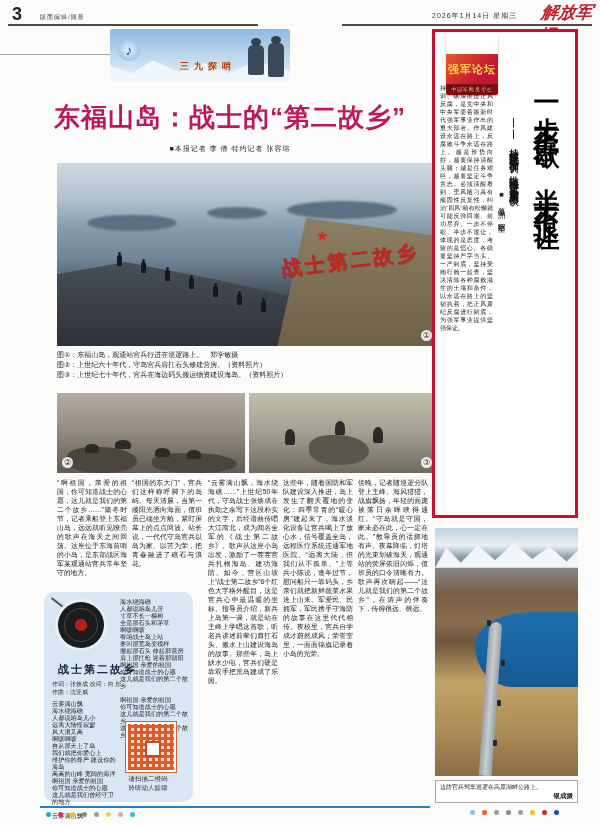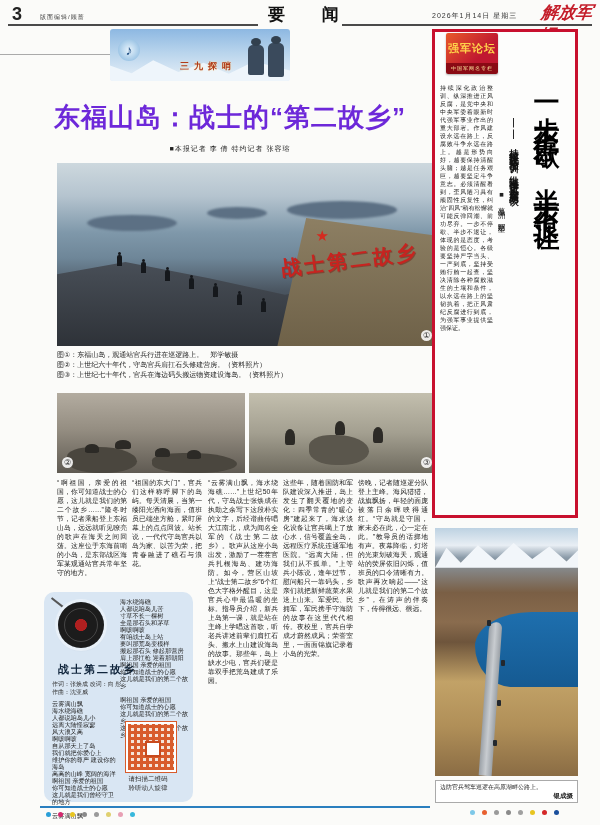--- a/index.html
+++ b/index.html
@@ -16,21 +16,21 @@
   
   .banner{background:linear-gradient(180deg,#8db8e2 0%,#b8d4ec 45%,#e8f0f8 100%);border-radius:3px;overflow:hidden;}
   .banner .mtn{position:absolute;left:0;bottom:0;width:100%;height:26px;background:#eef5fb;clip-path:polygon(0 100%,0 40%,12% 70%,24% 20%,38% 65%,52% 30%,66% 72%,80% 25%,100% 60%,100% 100%);}
   .banner-title{position:absolute;left:34px;top:7px;font-size:17px;font-weight:bold;color:#2a5a9c;letter-spacing:9px;text-shadow:1px 1px 0 #fff,-1px -1px 0 #fff;}
   .banner-sub{position:absolute;left:70px;top:31px;font-size:9px;font-weight:bold;color:#b03a1a;letter-spacing:5px;text-shadow:0 0 2px #ffe9a8;}
   .banner-note{position:absolute;left:8px;top:10px;width:22px;height:22px;border-radius:50%;background:radial-gradient(circle,#e8f4fc,#7fb2dc);color:#1a4a80;font-size:14px;text-align:center;line-height:22px;}
   .soldier{position:absolute;width:16px;height:30px;background:#3a4a5c;border-radius:5px 5px 2px 2px;}
   .soldier:before{content:"";position:absolute;top:-7px;left:3px;width:10px;height:8px;border-radius:50%;background:#32404e;}
   
   .kicker{font-size:10.5px;font-weight:bold;color:#111;text-align:center;}
-  .main-title{font-size:26px;font-weight:bold;color:#6d28d9;text-align:center;letter-spacing:1px;}
+  .main-title{font-size:26px;font-weight:bold;color:#be185d;text-align:center;letter-spacing:1px;}
   .byline{font-size:7px;color:#222;text-align:center;letter-spacing:1px;}
   
   .photo{overflow:hidden;}
   .photo-big{background:linear-gradient(180deg,#cdd8de 0%,#b5c4cf 18%,#7f98aa 38%,#6e8698 52%,#4a5560 70%,#3a3f46 100%);}
   .island{position:absolute;border-radius:50%;background:#5c7084;filter:blur(1px);}
   .ridge{position:absolute;left:0;top:44%;width:100%;height:56%;background:linear-gradient(180deg,#4e555e,#2e3238);clip-path:polygon(0 30%,18% 18%,40% 34%,60% 50%,78% 38%,100% 62%,100% 100%,0 100%);}
   .hill{position:absolute;right:0;top:30%;width:42%;height:70%;background:linear-gradient(180deg,#8d7f63,#6e6148);clip-path:polygon(18% 0,100% 14%,100% 100%,0 100%);}
   .troop{position:absolute;width:5px;height:11px;background:#15181c;border-radius:2px 2px 0 0;}
   .troop:before{content:"";position:absolute;top:-3px;left:1px;width:3px;height:3px;border-radius:50%;background:#15181c;}
   .overlay-cal{position:absolute;color:#c8231f;font-weight:bold;font-size:20px;letter-spacing:3px;transform:rotate(-7deg);text-shadow:1px 1px 0 rgba(120,30,20,.5);font-family:"Liberation Serif","DejaVu Serif",serif;}
@@ -54,21 +54,21 @@
   .lyr div{min-height:7px;}
   .qr{background:
       repeating-linear-gradient(0deg,#d85c2c 0 3px,transparent 3px 6px),
       repeating-linear-gradient(90deg,#d85c2c 0 3px,#f4e4d8 3px 6px);
       border:2px solid #fff;outline:1px solid #d85c2c;}
   .qr-center{position:absolute;left:17px;top:17px;width:12px;height:12px;background:#fff;border:2px solid #c84a1e;}
   .qr-cap{font-size:6.5px;color:#333;text-align:center;line-height:9px;}
   
   .forum-box{border:3px solid #c8102e;box-sizing:border-box;background:#fdfdfc;}
   .badge{overflow:hidden;border-radius:2px;box-shadow:0 1px 2px rgba(0,0,0,.3);}
-  .badge-main{background:linear-gradient(135deg,#e85a2a,#c01830 70%);color:#ffd24a;font-weight:bold;font-size:11px;text-align:center;line-height:30px;letter-spacing:1px;height:30px;}
+  .badge-main{background:linear-gradient(135deg,#e85a2a,#c01830 70%);color:#ffd24a;font-weight:bold;font-size:11px;text-align:center;line-height:30px;letter-spacing:1px;height:30px;margin-top:21px;}
   .badge-strip{background:#8a0a14;color:#ffe9a0;font-size:5px;text-align:center;line-height:11px;height:11px;letter-spacing:1px;}
   .forum-body{font-size:6px;line-height:8px;color:#1c1c1c;text-align:justify;overflow:hidden;}
   .vtext{writing-mode:vertical-rl;}
   .forum-authors{font-size:7.5px;color:#222;letter-spacing:2px;}
   .forum-sub{font-size:9.5px;font-weight:bold;color:#111;letter-spacing:2px;}
   .forum-headline{font-size:26px;font-weight:bold;color:#000;letter-spacing:9px;}
   
   .photo-bottom{background:linear-gradient(180deg,#bdd2e2 0%,#e8eef4 7%,#8a9aa8 12%,#7a5f45 26%,#8a6c4e 38%,#6e553c 46%,#c2a267 62%,#b08f58 80%,#8a6c44 100%);}
   .snow{position:absolute;left:0;top:6%;width:100%;height:10%;background:#f2f6fa;clip-path:polygon(0 100%,8% 20%,18% 80%,30% 10%,42% 70%,55% 0,68% 65%,80% 15%,92% 75%,100% 30%,100% 100%);}
   .lake{position:absolute;right:0;top:34%;width:72%;height:30%;background:linear-gradient(180deg,#1e6fae,#155a92);border-radius:60% 0 0 40%/50% 0 0 60%;}
@@ -83,21 +83,20 @@
   .dot{width:5px;height:5px;border-radius:50%;}
   .thinline{background:#aaa;height:1px;}
 </style>
 </head>
 <body>
 
 <div id="page">
 
   <div class="abs pageno" style="left:12px;top:4px;">3</div>
   <div class="abs edition" style="left:40px;top:13px;">版面编辑/顾蔷</div>
-  <div class="abs section-title" style="left:268px;top:3px;">要  闻</div>
   <div class="abs dateline" style="left:432px;top:11px;">2026年1月14日  星期三</div>
   <div class="abs masthead" style="left:540px;top:1px;">解放军报</div>
   <div class="abs hline" style="left:8px;top:24px;width:250px;"></div>
   <div class="abs hline" style="left:342px;top:24px;width:250px;"></div>
 
   <div class="abs banner" style="left:110px;top:29px;width:180px;height:52px;">
     <div class="mtn"></div>
     <div class="banner-note">♪</div>
     <div class="banner-sub">三九探哨</div>
     <div class="soldier" style="right:26px;top:16px;"></div>

